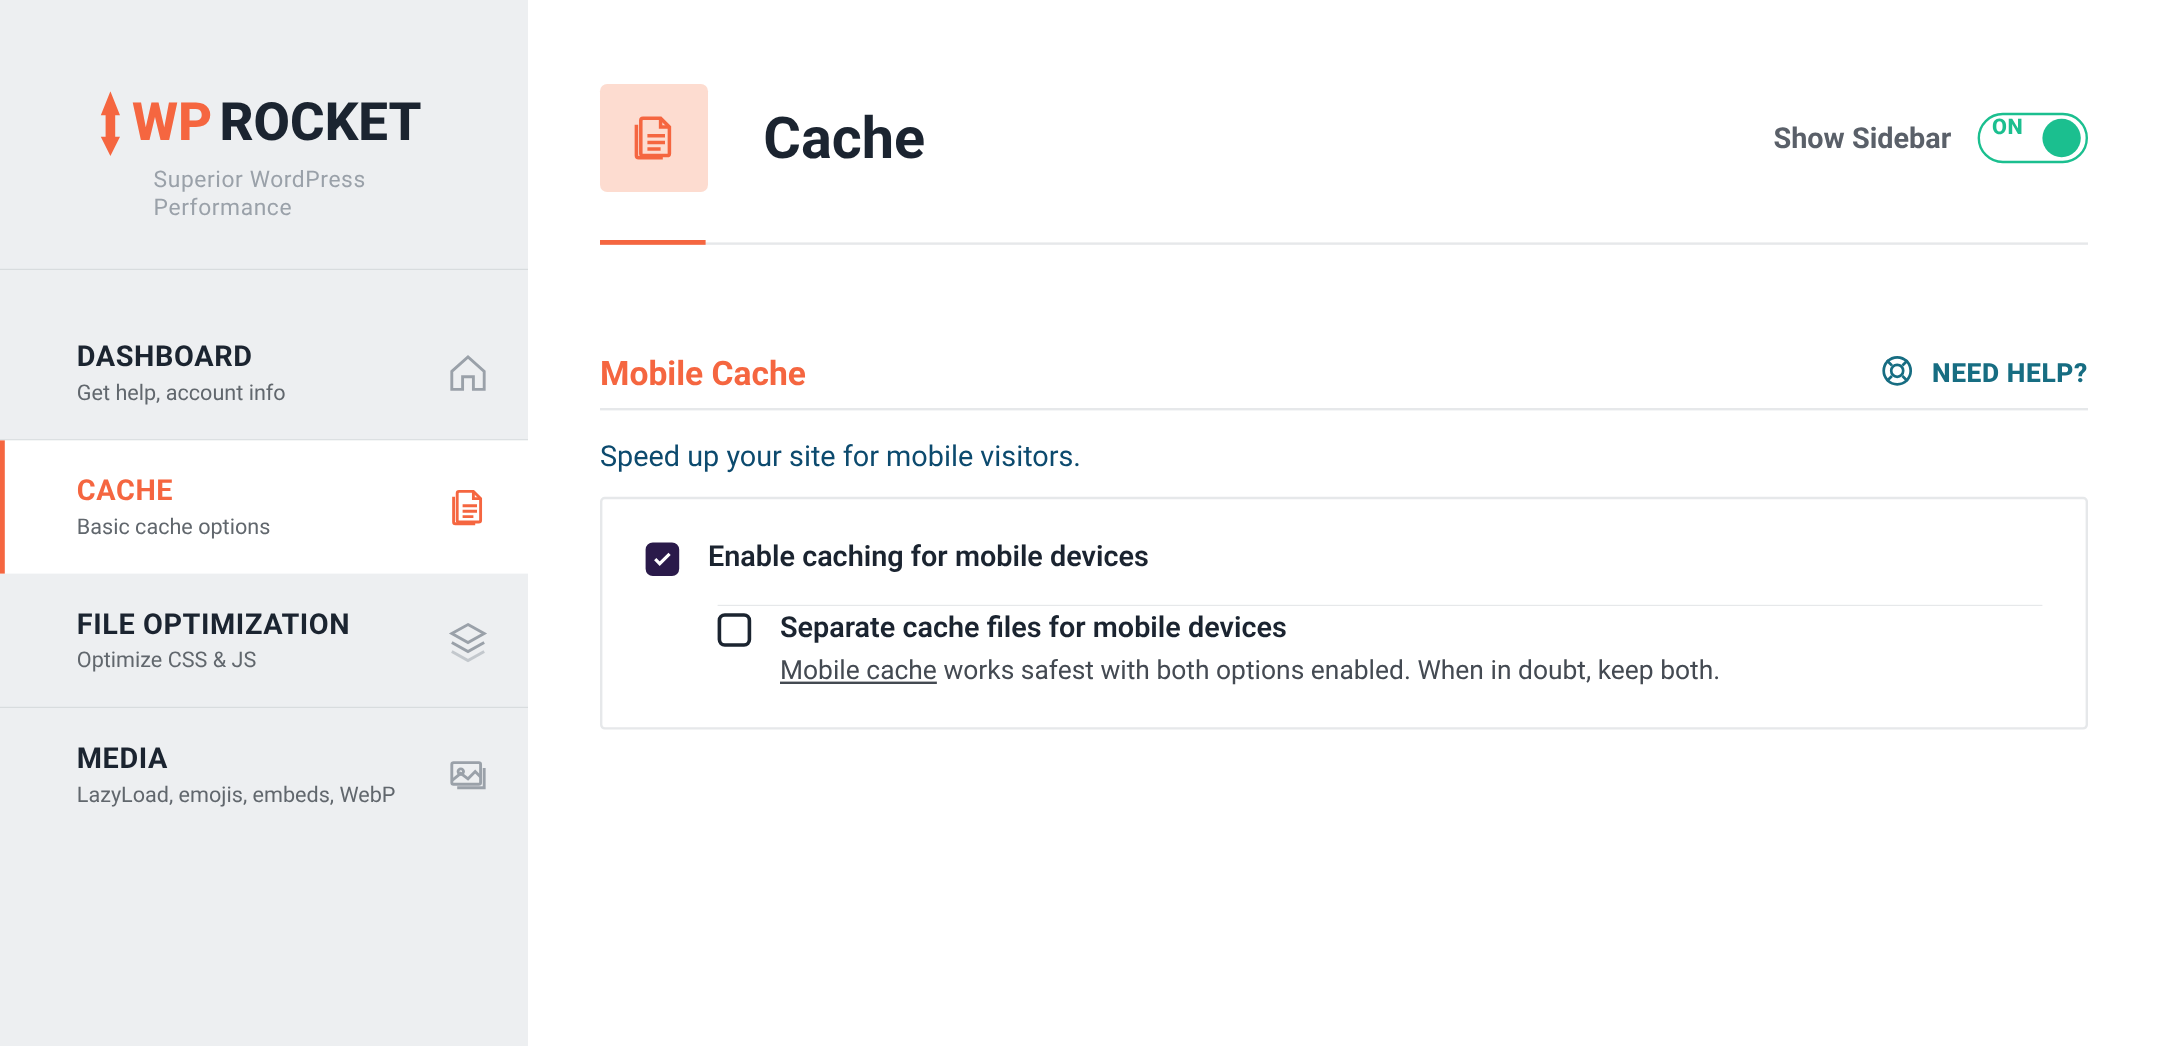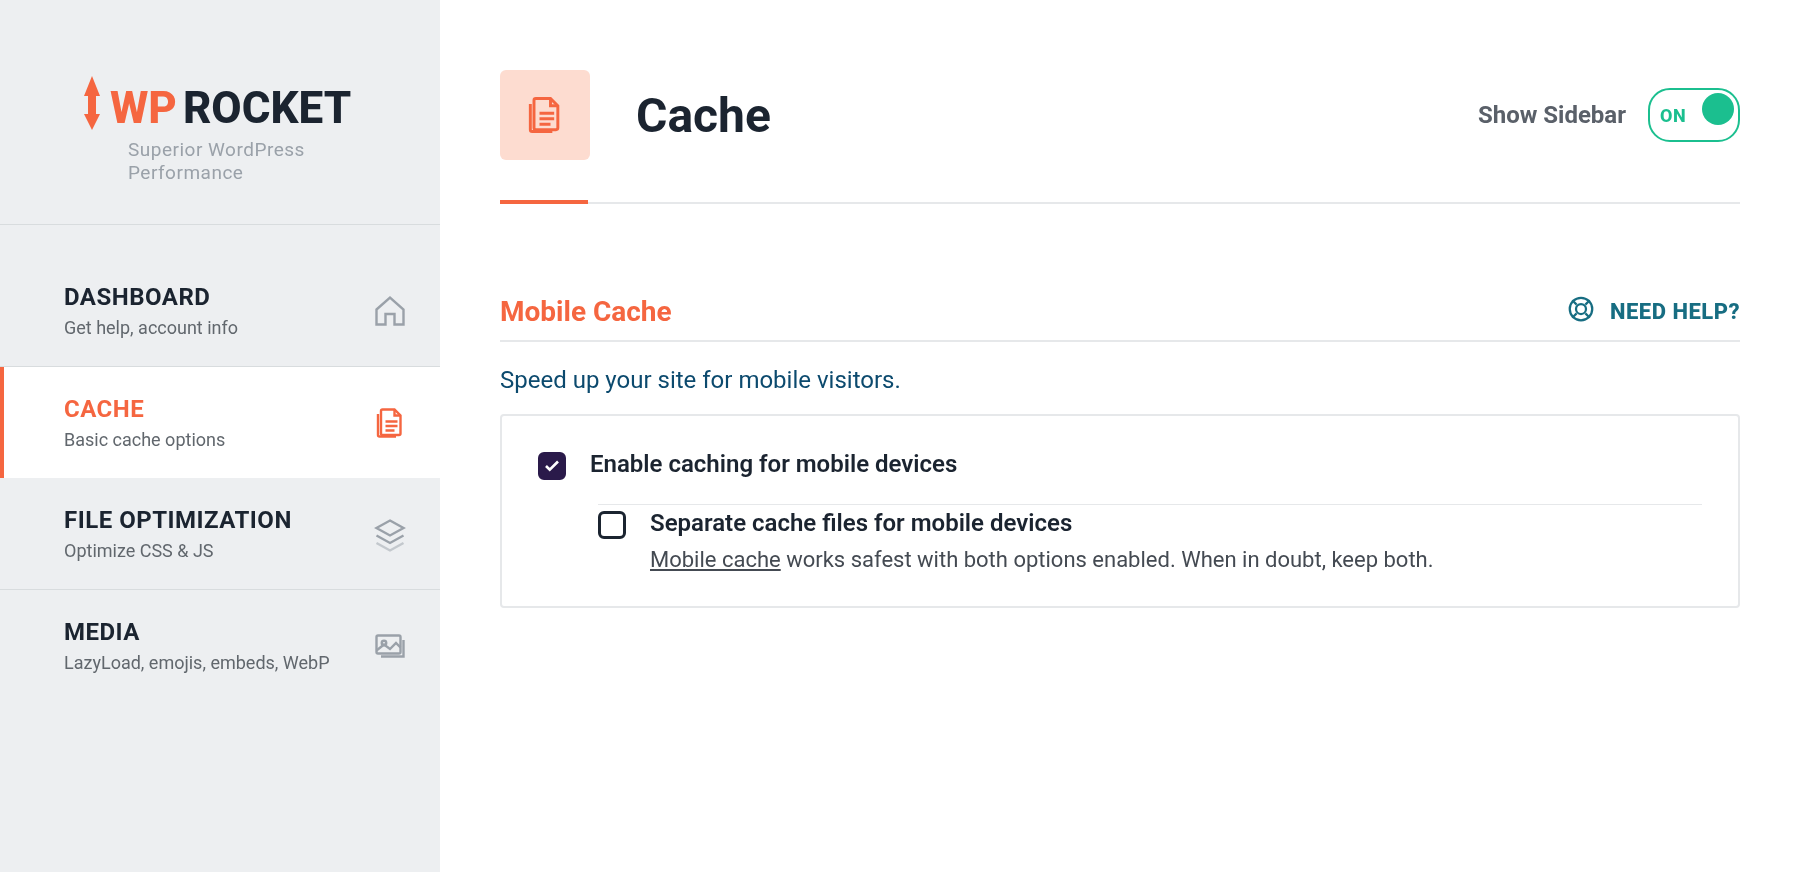--- a/index.html
+++ b/index.html
@@ -14,21 +14,21 @@
 .sidebar {
   width: 440px;
   background: #edeff1;
   padding: 0;
   flex-shrink: 0;
 }
 .logo-area {
   padding: 70px 20px 40px 80px;
   border-bottom: 1px solid #d8dcde;
 }
-.logo-main { display: flex; align-items: flex-end; gap: 6px; }
+.logo-main { display: flex; align-items: center; gap: 6px; }
 .logo-wp { color: #f56640; font-weight: 800; font-size: 44px; letter-spacing: 0px; }
 .logo-rocket { color: #1b2430; font-weight: 800; font-size: 44px; letter-spacing: 0px; }
 .logo-tag { color: #9aa1a9; font-size: 19px; letter-spacing: 0.5px; margin-top: 4px; margin-left: 48px; }
 .nav { margin-top: 30px; }
 .nav-item {
   display: flex;
   align-items: center;
   justify-content: space-between;
   padding: 28px 32px 28px 64px;
   border-bottom: 1px solid #d8dcde;
@@ -75,24 +75,24 @@
   width: 90px; height: 90px;
   background: #fddcd0;
   border-radius: 6px;
   display: flex; align-items: center; justify-content: center;
 }
 .page-icon-box svg { width: 44px; height: 44px; color: #f56640; }
 .page-title { font-size: 48px; font-weight: 700; color: #1b2430; }
 .sidebar-toggle-wrap { display: flex; align-items: center; gap: 22px; }
 .sidebar-toggle-label { font-size: 24px; font-weight: 700; color: #5a6069; }
 .toggle {
-  width: 92px; height: 54px;
+  width: 92px; height: 42px;
   border: 2px solid #1bbf8f;
   border-radius: 22px;
-  display: flex; align-items: center;
+  display: flex; 
   position: relative;
   padding: 0 10px;
   cursor: pointer;
 }
 .toggle-text { color: #1bbf8f; font-weight: 800; font-size: 18px; letter-spacing: 0.5px; }
 .toggle-knob {
   position: absolute;
   right: 4px; top: 3px;
   width: 32px; height: 32px;
   background: #1bbf8f;

